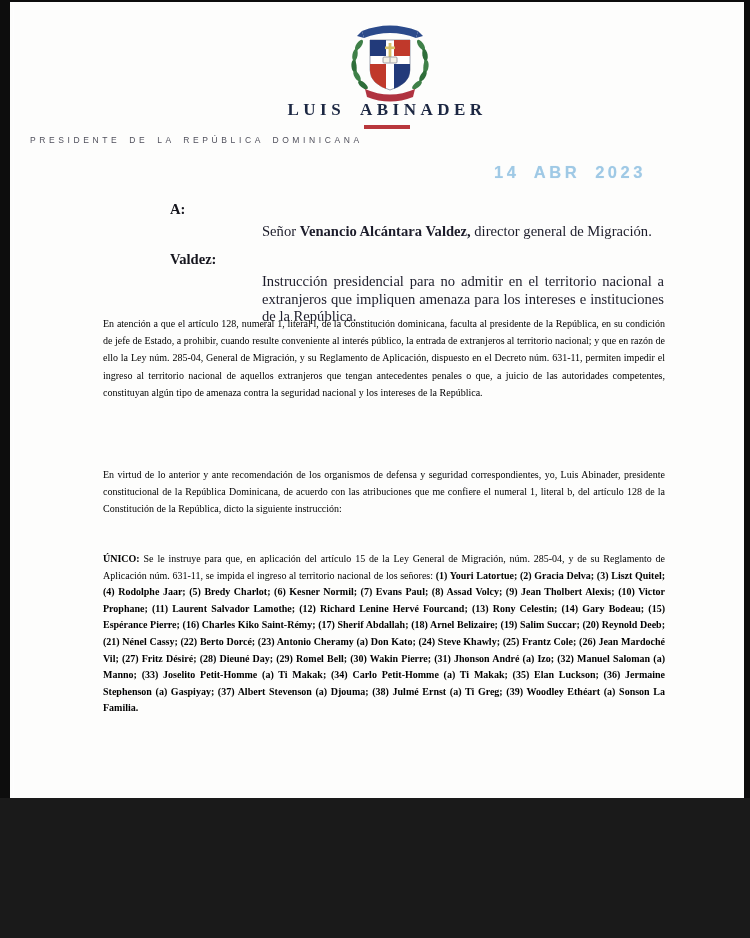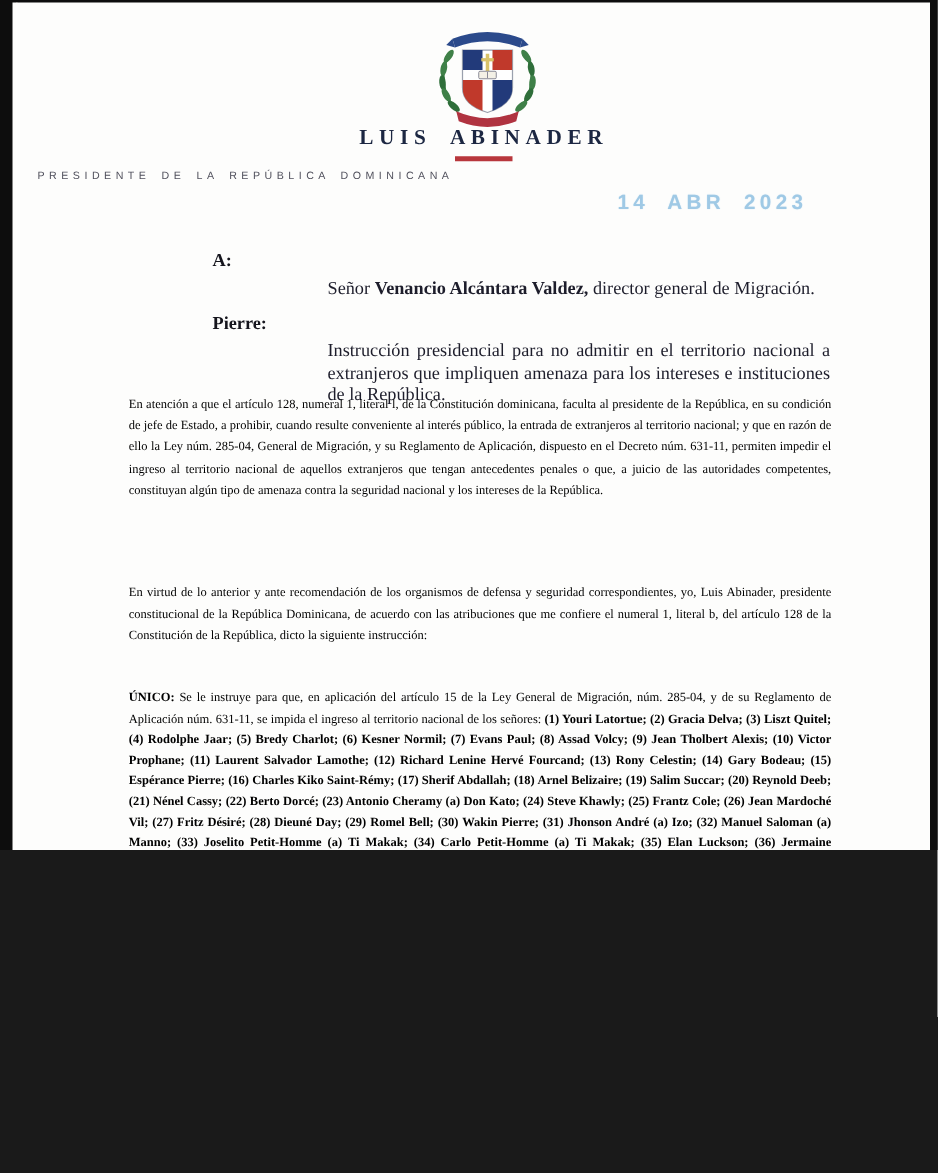--- a/index.html
+++ b/index.html
@@ -1,17 +1,17 @@
 <!DOCTYPE html>
 <html><head>
 <meta charset="utf-8">
 <style>
   html,body { margin:0; padding:0; background:#1a1a1a; }
   .frame {
-    position:relative; width:750px; height:680px; overflow:hidden;
+    position:relative; width:750px; height:798px; overflow:hidden;
     background:#0d0d0d; font-family:"Liberation Serif", serif;
   }
   .page {
     position:absolute; left:10px; top:2px; right:6px; bottom:0;
     background:#fdfdfc; color:#1d1d2b;
   }
   .edge-line { position:absolute; left:3px; top:0; bottom:0; width:1px; background:#ffffff; opacity:.55; }
 
   
   .coa { position:absolute; left:330px; top:15px; }
@@ -25,21 +25,21 @@
     font-family:"Liberation Sans", sans-serif; font-size:8.5px;
     letter-spacing:3.6px; word-spacing:3px; color:#50505c;
   }
   .num-row { position:absolute; left:94px; top:144px; display:flex; align-items:flex-start; }
   .num-label { font-size:15px; font-weight:700; padding-top:7px; color:#16161c; }
   .num-value {
     font-family:"DejaVu Sans Mono", monospace; font-size:27px; color:#1a1a1a;
     transform:scaleX(.78); transform-origin:left top; letter-spacing:1px; line-height:1.1;
   }
   .date-stamp {
-    position:absolute; left:484px; top:151px;
+    position:absolute; left:484px; top:161px;
     font-family:"Liberation Sans", sans-serif; font-weight:700; font-size:16.5px;
     letter-spacing:3.5px; word-spacing:7px; color:#8fc0e2; opacity:.85;
     text-shadow:0 0 1px #c4ddee;
     text-align:center;
   }
 
   
   .info-block {
     position:absolute; left:160px; width:494px;
     display:grid; grid-template-columns:92px 1fr;
@@ -124,21 +124,21 @@
     <div class="header-title">PRESIDENTE DE LA REPÚBLICA DOMINICANA</div>
 
     <div class="date-stamp">14 ABR 2023</div>
 
     <div class="info-block row-a">
       <div class="info-label">A:</div>
       <div class="info-value"><span>Señor </span><span class="bold">Venancio Alcántara Valdez,</span><span> director general de Migración.</span></div>
     </div>
 
     <div class="info-block row-asunto">
-      <div class="info-label">Pierre:</div>
+      <div class="info-label">Valdez:</div>
       <div class="info-value">Instrucción presidencial para no admitir en el territorio nacional a extranjeros que impliquen amenaza para los intereses e instituciones de la República.</div>
     </div>
 
     <div class="para para-1">En atención a que el artículo 128, numeral 1, literal l, de la Constitución dominicana, faculta al presidente de la República, en su condición de jefe de Estado, a prohibir, cuando resulte conveniente al interés público, la entrada de extranjeros al territorio nacional; y que en razón de ello la Ley núm. 285-04, General de Migración, y su Reglamento de Aplicación, dispuesto en el Decreto núm. 631-11, permiten impedir el ingreso al territorio nacional de aquellos extranjeros que tengan antecedentes penales o que, a juicio de las autoridades competentes, constituyan algún tipo de amenaza contra la seguridad nacional y los intereses de la República.</div>
     <div class="para para-2">En virtud de lo anterior y ante recomendación de los organismos de defensa y seguridad correspondientes, yo, Luis Abinader, presidente constitucional de la República Dominicana, de acuerdo con las atribuciones que me confiere el numeral 1, literal b, del artículo 128 de la Constitución de la República, dicto la siguiente instrucción:</div>
     <div class="para para-unico"><span class="bold">ÚNICO:</span><span> Se le instruye para que, en aplicación del artículo 15 de la Ley General de Migración, núm. 285-04, y de su Reglamento de Aplicación núm. 631-11, se impida el ingreso al territorio nacional de los señores: </span><span class="bold">(1) Youri Latortue; (2) Gracia Delva; (3) Liszt Quitel; (4) Rodolphe Jaar; (5) Bredy Charlot; (6) Kesner Normil; (7) Evans Paul; (8) Assad Volcy; (9) Jean Tholbert Alexis; (10) Victor Prophane; (11) Laurent Salvador Lamothe; (12) Richard Lenine Hervé Fourcand; (13) Rony Celestin; (14) Gary Bodeau; (15) Espérance Pierre; (16) Charles Kiko Saint-Rémy; (17) Sherif Abdallah; (18) Arnel Belizaire; (19) Salim Succar; (20) Reynold Deeb; (21) Nénel Cassy; (22) Berto Dorcé; (23) Antonio Cheramy (a) Don Kato; (24) Steve Khawly; (25) Frantz Cole; (26) Jean Mardoché Vil; (27) Fritz Désiré; (28) Dieuné Day; (29) Romel Bell; (30) Wakin Pierre; (31) Jhonson André (a) Izo; (32) Manuel Saloman (a) Manno; (33) Joselito Petit-Homme (a) Ti Makak; (34) Carlo Petit-Homme (a) Ti Makak; (35) Elan Luckson; (36) Jermaine Stephenson (a) Gaspiyay; (37) Albert Stevenson (a) Djouma; (38) Julmé Ernst (a) Ti Greg; (39) Woodley Ethéart (a) Sonson La Familia.</span></div>
 
     <svg class="sig-svg" width="130" height="52" viewBox="0 0 130 52">
       <g fill="none" stroke="#3757a8" stroke-width="1.7" stroke-linecap="round">
         <path d="M37 1 C31 13, 17 27, 8 32 C1 36, 1 39, 10 41 C36 47, 82 44, 106 37 C112 35, 113 38, 107 40"></path>

